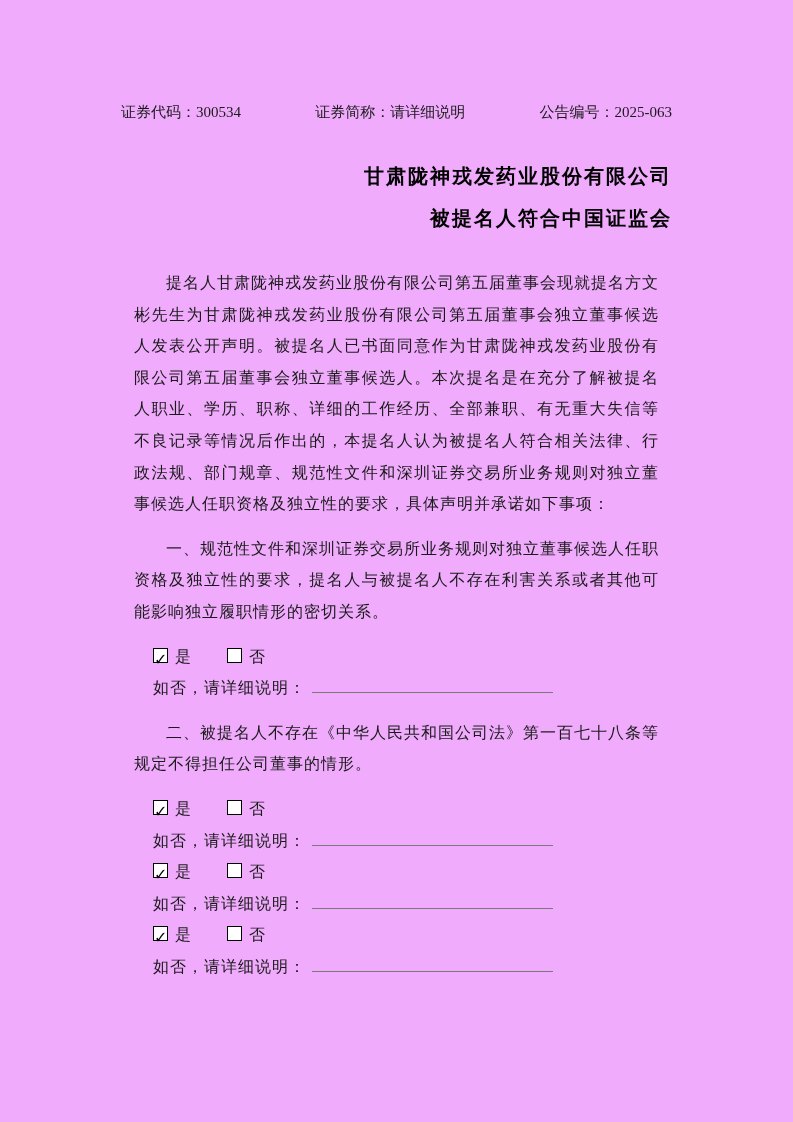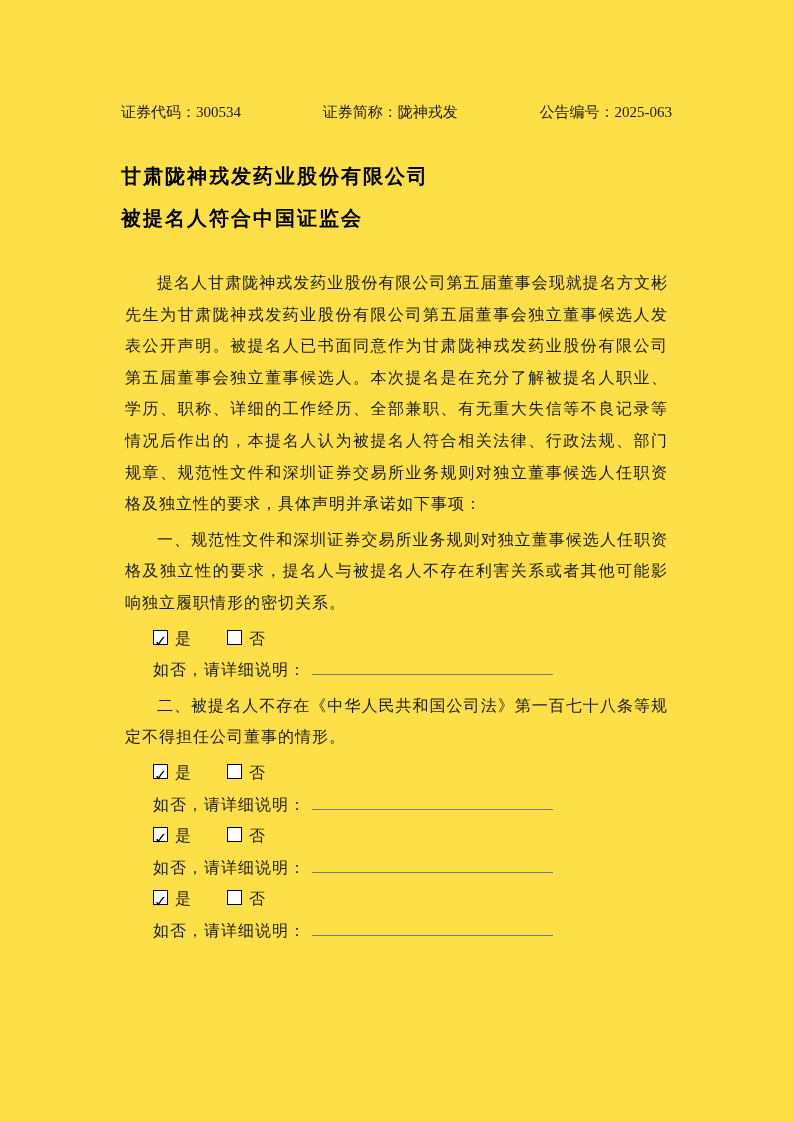--- a/index.html
+++ b/index.html
@@ -1,56 +1,56 @@
 <!DOCTYPE html>
 <html><head>
 <meta charset="utf-8">
 <style>
   html, body { margin: 0; padding: 0; background: #ffffff; }
   .page {
     position: relative;
     width: 793px;
     height: 1122px;
-    background: #fde047;
+    background: #f0abfc;
     overflow: hidden;
     font-family: "Liberation Serif", "DejaVu Serif", serif;
     color: #1a1a1a;
   }
   .content {
     position: absolute;
     left: 121px;
     top: 103px;
     width: 551px;
   }
   .doc-header {
     display: flex;
     justify-content: space-between;
     font-size: 15px;
     line-height: 18px;
     white-space: nowrap;
   }
   .titles {
     margin-top: 34px;
-    text-align: left;
+    text-align: right;
     font-family: "Liberation Sans", "DejaVu Sans", sans-serif;
     font-weight: 700;
     font-size: 20px;
     line-height: 42px;
     letter-spacing: 2px;
     color: #000;
   }
   .body-text {
     margin-top: 28px;
     font-size: 16px;
     line-height: 31.6px;
     letter-spacing: 1px;
     text-align: justify;
   }
   .para {
-    margin: 4px;
+    margin: 13px;
     text-indent: 2em;
   }
   .cb-row, .explain-row {
     padding-left: 2em;
     text-align: left;
     font-family: Liberation Serif, serif;
   }
   .cb {
     display: inline-block;
     width: 13px;
@@ -82,21 +82,21 @@
   }
 </style>
 </head>
 <body>
 
 <div class="page">
   <div class="content">
 
     <div class="doc-header">
       <span>证券代码：300534</span>
-      <span>证券简称：陇神戎发</span>
+      <span>证券简称：请详细说明</span>
       <span>公告编号：2025-063</span>
     </div>
 
     <div class="titles">
       <div>甘肃陇神戎发药业股份有限公司</div>
       <div>被提名人符合中国证监会</div>
     </div>
 
     <div class="body-text">
 

